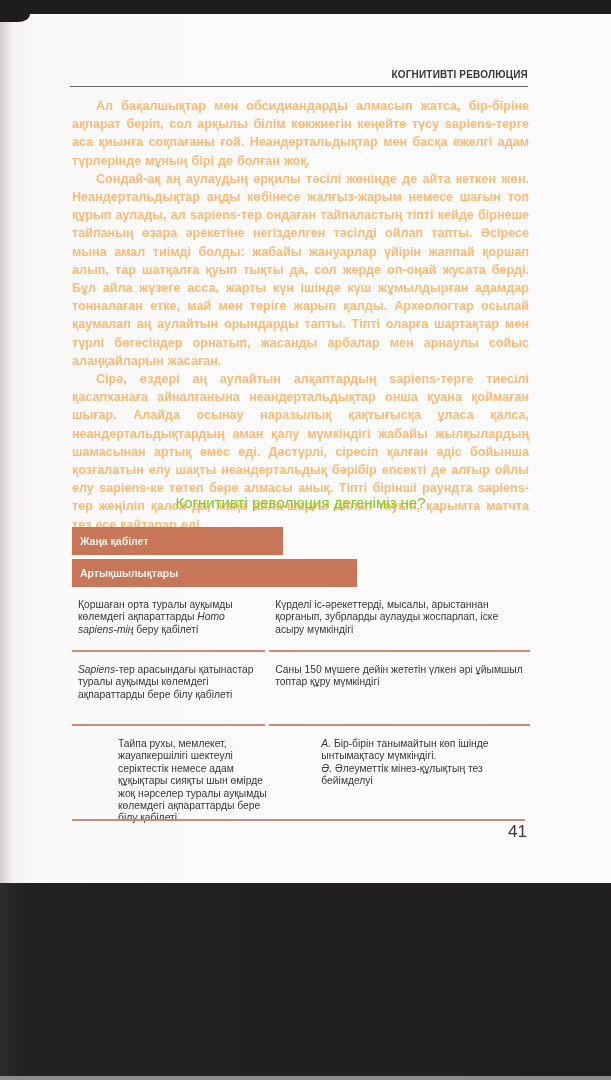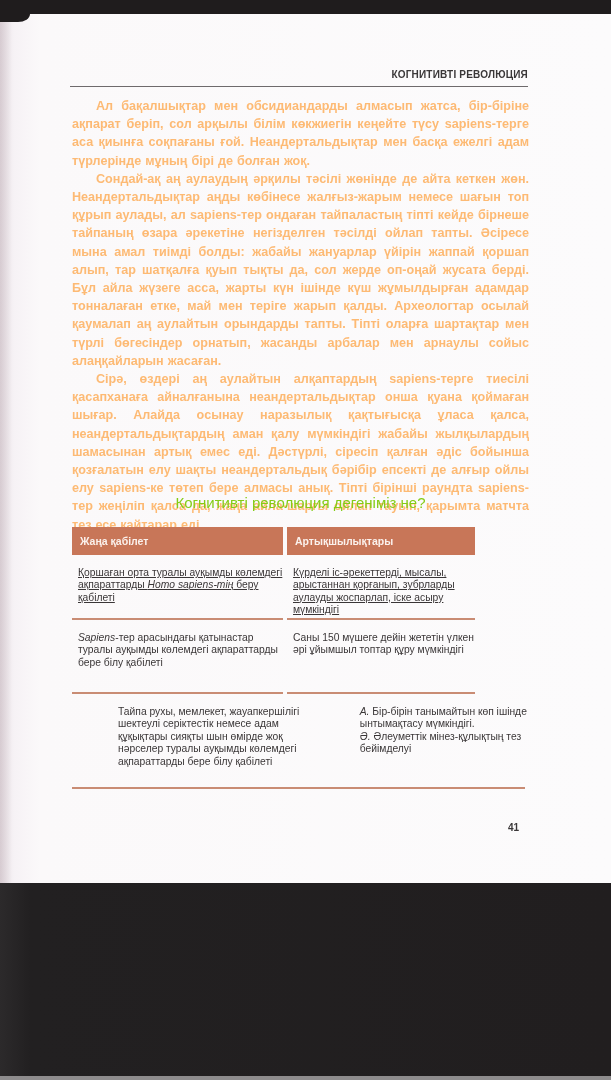--- a/index.html
+++ b/index.html
@@ -44,44 +44,44 @@
   }
   .body-text p { margin: 0; text-indent: 24px; }
   .table-title {
     position: absolute; left: 72px; top: 494px; width: 457px;
     text-align: center;
     font-size: 15px; color: #84cc16;
   }
   .tbl {
     position: absolute; left: 72px; top: 527px; width: 458px;
   }
-  .tbl-head { display: flex; gap: 4px; }
+  .tbl-head { display: flex; gap: 4px; flex-direction: column; }
   .tbl-head .th {
     background: #c87658;
     color: #fbf1ec;
     font-weight: bold; font-size: 10.5px;
     height: 28px; line-height: 28px; padding-left: 8px;
     box-sizing: border-box;
   }
   .col1 { width: 211px; }
-  .col2 { width: 188px; }
+  .col2 { width: 285px; }
   .tbl-row { display: flex; gap: 4px; }
   .tbl-row .td {
     font-size: 10.3px; line-height: 12.4px; color: #3a3637;
     padding: 12px 0 0 6px; box-sizing: border-box;
   }
   .tbl-rule { display: flex; gap: 4px; }
   .tbl-rule div { height: 2px; background: #c98c74; }
-  .row1 .td { height: 63px; text-decoration: underline; }
+  .row1 .td { height: 63px; }
   .row2 .td { height: 72px; }
   .row3 .td { height: 93px; margin-left: 40px; }
   .tbl em { font-style: italic; }
   .page-number {
     position: absolute; left: 508px; top: 822px;
-    font-size: 10px; font-weight: bold; color: #3a3738;
+    font-size: 17px; font-weight: normal; color: #3a3738;
   }
   .bottom-band {
     position: absolute; left: 0; top: 883px; width: 611px; height: 197px;
     background: linear-gradient(to right, #2c2a2b 0px, #222021 30px, #211e1f 100%);
   }
   .bottom-edge {
     position: absolute; left: 0; top: 1076px; width: 611px; height: 4px;
     background: #8e8c8d;
   }
 </style>

